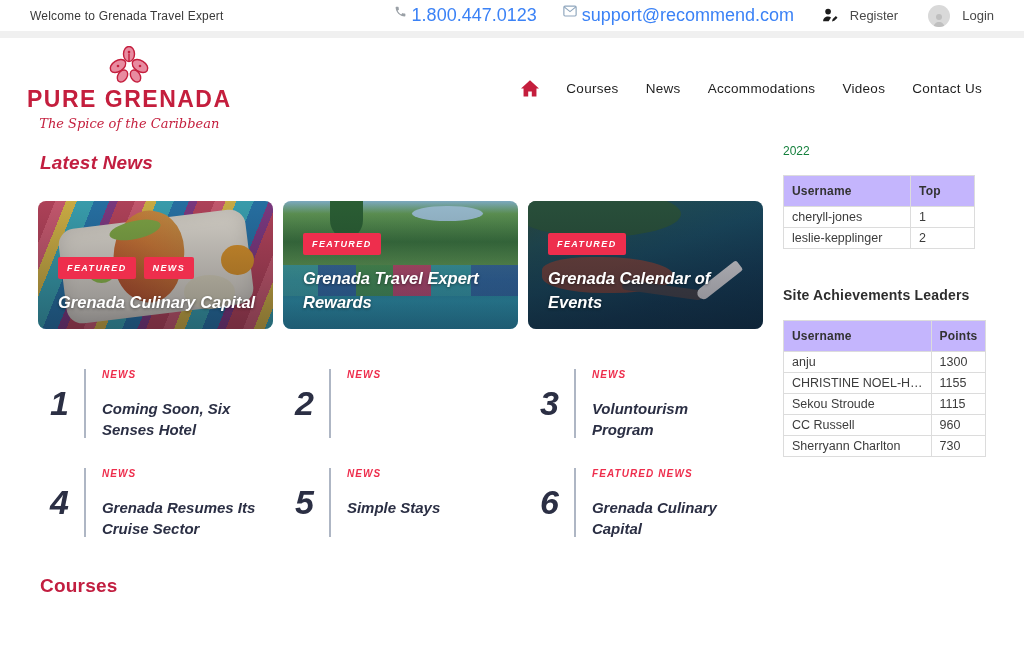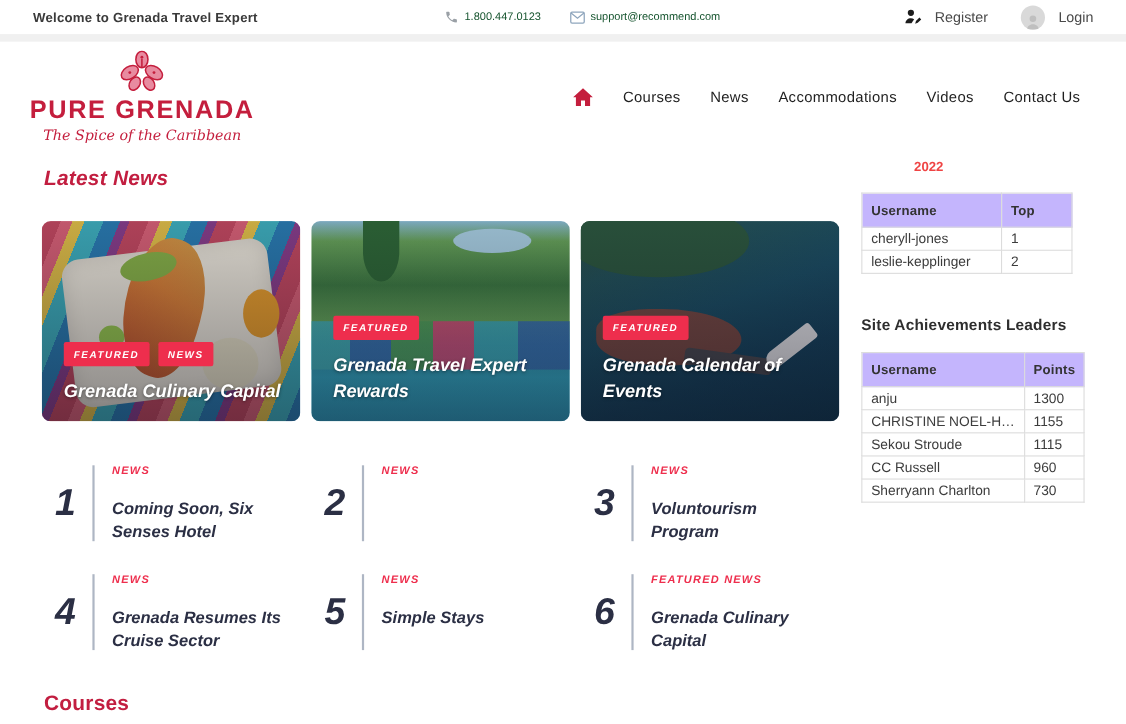--- a/index.html
+++ b/index.html
@@ -1,22 +1,22 @@
 <!DOCTYPE html>
 <html><head>
 <meta charset="utf-8">
 <style>
   * { margin:0; padding:0; box-sizing:border-box; }
   html,body { width:1024px; height:658px; background:#fff; font-family:"Liberation Sans", sans-serif; overflow:hidden; }
 
   
   .topbar { height:31px; background:#fff; display:flex; align-items:center; padding:0 30px; font-size:12px; color:#3a3a3a; }
-  .topbar .welcome { font-weight:700; letter-spacing:.2px; }
+  .topbar .welcome { font-weight:400; letter-spacing:.2px; }
   .contact { display:flex; align-items:center; gap:26px; margin-left:170px; }
-  .contact .citem { display:flex; align-items:center; gap:5px; color:#14532d; font-size:10px; }
+  .contact .citem { display:flex; gap:5px; color:#3b82f6; font-size:18px; }
   .contact .cicon { color:#9aa0a6; display:flex; }
   .account { margin-left:auto; display:flex; align-items:center; gap:30px; color:#4a4a4a; font-size:13px; }
   .account .aitem { display:flex; align-items:center; gap:12px; cursor:pointer; }
   .avatar-circle { width:22px; height:22px; border-radius:50%; background:#d9d9d9; display:flex; align-items:flex-end; justify-content:center; overflow:hidden; }
   .topbar-gap { height:7px; background:#f0f0f0; }
 
   
   .header { height:100px; background:#fff; display:flex; align-items:center; padding:0 42px 0 27px; }
   .logo { display:flex; flex-direction:column; align-items:center; cursor:pointer;text-align:right; }
   .logo-title { color:#c41e3d; font-size:23px; font-weight:bold; letter-spacing:1.5px; margin-top:2px; }
@@ -25,21 +25,21 @@
   .nav a { text-decoration:none; color:#1f1f1f; font-size:13.5px; font-weight:500; letter-spacing:.3px; cursor:pointer; }
   .home-icon { display:flex; align-items:center; color:#c41e3d; cursor:pointer; }
 
   
   .page { display:flex; padding:0 49px 0 38px; }
   .main { width:725px;font-style:italic; }
   .section-title { color:#c21e40; font-size:19px; font-weight:bold; margin:14px 0 0 2px; letter-spacing:.2px; }
 
   
   .cards { display:grid; grid-template-columns:repeat(3,235px); gap:10px; margin-top:27px; }
-  .card { position:relative; height:182px; border-radius:8px; overflow:hidden; cursor:pointer; }
+  .card { position:relative; height:128px; border-radius:8px; overflow:hidden; cursor:pointer; }
   .photo { position:absolute; inset:0; }
   .shape { position:absolute; }
   .overlay { position:absolute; inset:0; background:linear-gradient(rgba(15,15,25,.15), rgba(10,10,20,.45)); }
   .card-bottom { position:absolute; left:20px; right:16px; bottom:14px; }
   .badges { display:flex; gap:8px; }
   .badge { background:#ee2e4d; color:#fff; font-size:9px; font-weight:bold; letter-spacing:1.4px; padding:6px 9px; border-radius:2px; }
   .card-title { color:#fff; font-size:16.5px; font-weight:bold; line-height:1.5; margin-top:11px; text-shadow:0 1px 3px rgba(0,0,0,.45); }
 
   
   .photo1 { background:repeating-linear-gradient(112deg,#c94a63 0 16px,#e0637a 16px 26px,#e8c54a 26px 36px,#3fb4c4 36px 52px,#2a7fb8 52px 66px,#8c3f8f 66px 74px); }
@@ -68,21 +68,21 @@
   .news-item { display:flex; align-items:stretch; padding-left:12px; cursor:pointer; }
   .news-num { font-size:34px; font-weight:bold; color:#2b2f44; line-height:1.1; padding-right:15px; align-self:center; }
   .news-sep { width:2px; background:#aeb6c4; margin:2px 16px 2px 0; }
   .news-content { padding-top:2px; max-width:158px; }
   .news-tag { color:#ee2e4d; font-size:10px; font-weight:bold; letter-spacing:1.1px; }
   .news-title { color:#2b2f44; font-size:15px; font-weight:bold; line-height:1.4; margin-top:18px; }
 
   
   .sidebar { margin-left:auto; width:192px; }
   .side-title { color:#2e2e2e; font-size:14px; font-weight:bold; margin-top:38px; letter-spacing:.2px; }
-  .side-year { color:#ef4444; font-size:12px; font-weight:bold; margin-top:6px;margin-left:48px; }
+  .side-year { color:#15803d; font-size:12px; font-weight:normal; margin-top:6px; }
   table.leader { width:100%; border-collapse:collapse; margin-top:17px; }
   table.leader th { background:#c4b5fd; border:1px solid #dcdcdc; text-align:left; font-size:12px; color:#333; padding:8px 8px; letter-spacing:.2px; }
   table.leader td { border:1px solid #dcdcdc; font-size:12.5px; color:#3c3c3c; padding:3px 8px; white-space:nowrap; overflow:hidden; }
   .col-user { width:127px; }
 
   
   .courses-title { color:#c21e40; font-size:19px; font-weight:bold; margin:36px 0 0 40px; letter-spacing:.2px; }
 
   svg { display:block; }
 </style>

